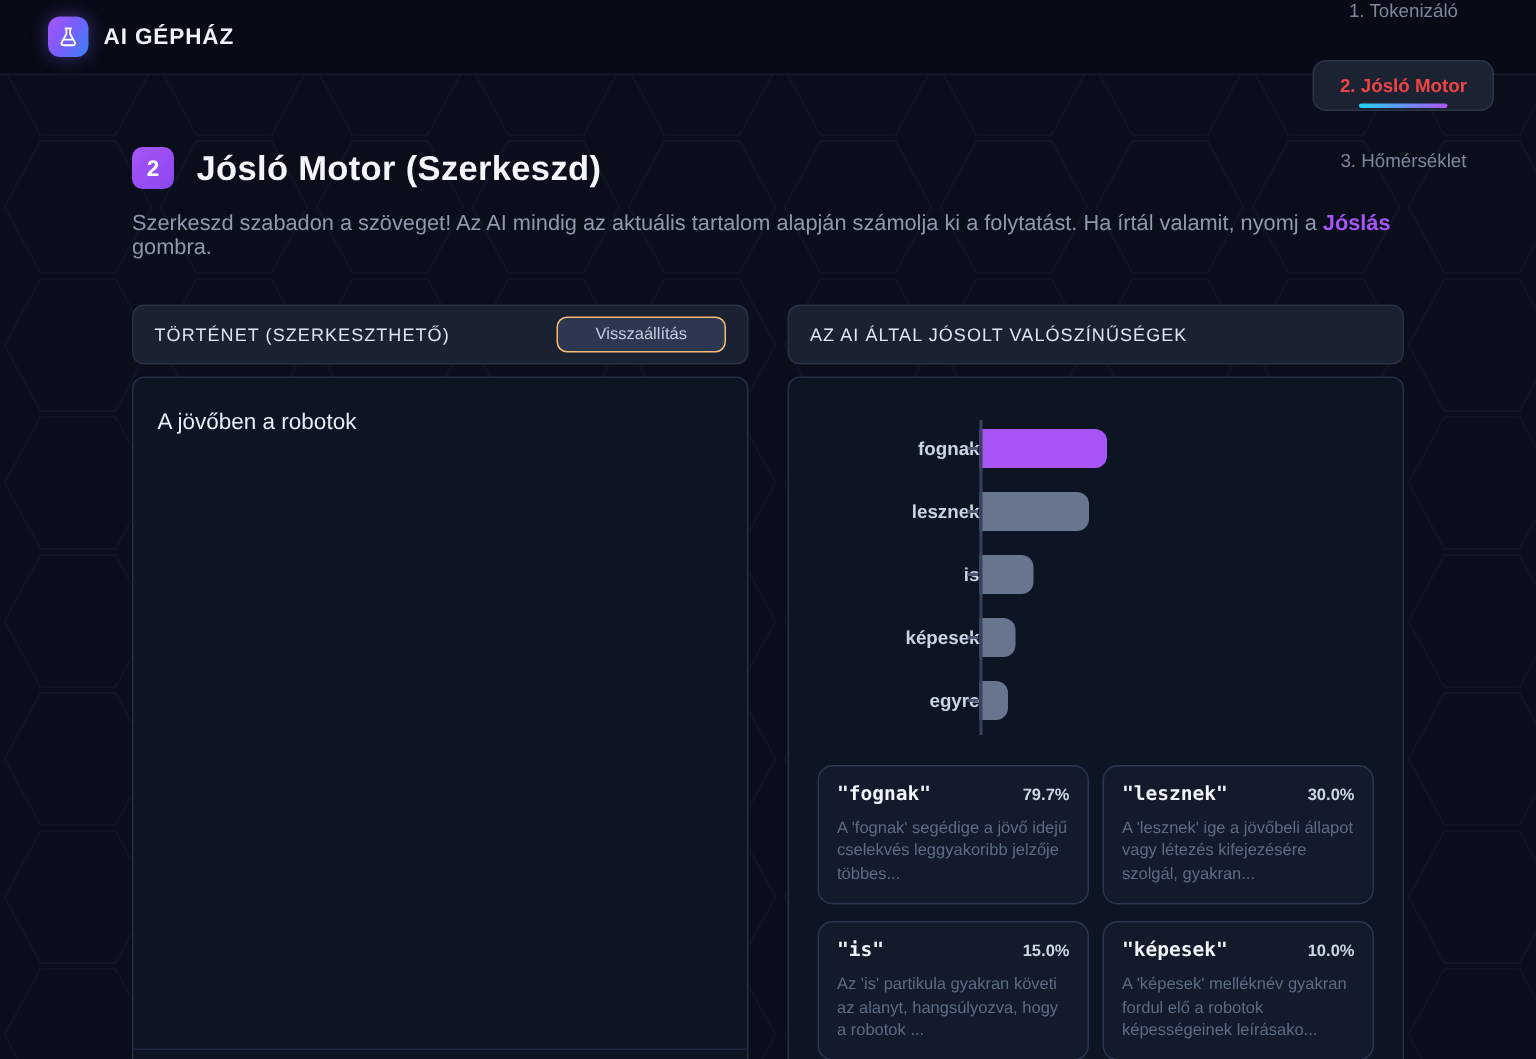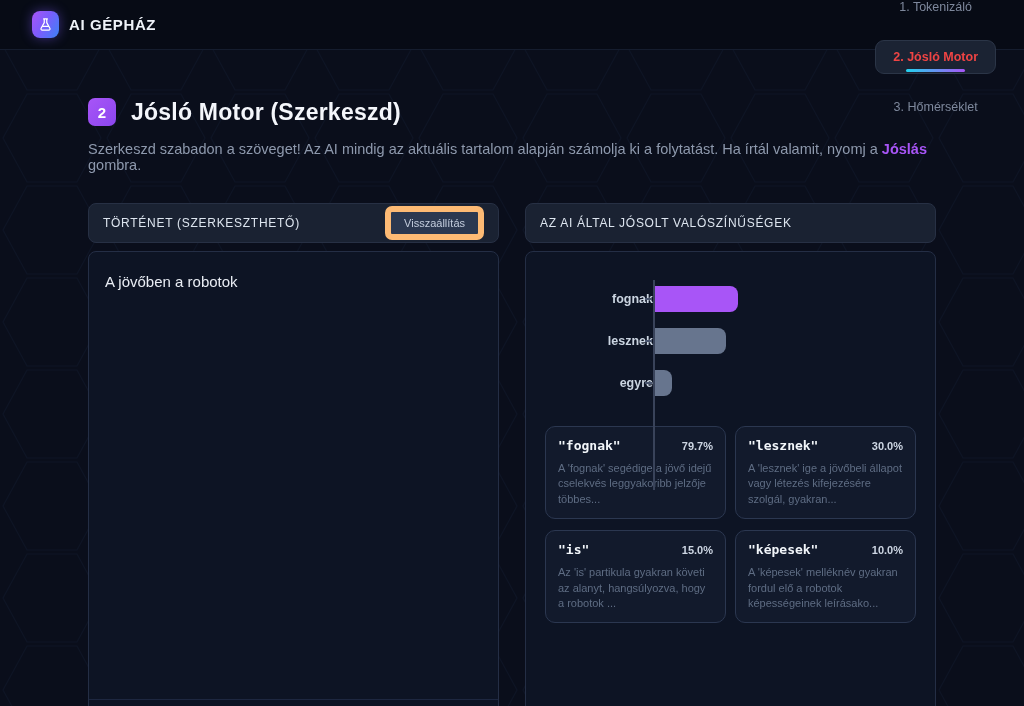--- a/index.html
+++ b/index.html
@@ -55,22 +55,22 @@
 
   .panels { display:flex; gap:26px; margin-top:30px; }
   .col { width:411px; flex:0 0 411px; }
 
   .panel-header {
     height:40px; background:#1a2232; border:1px solid #273044; border-radius:8px;
     display:flex; align-items:center; justify-content:space-between; padding:0 14px;
   }
   .panel-title { font-size:12px; font-weight:normal; letter-spacing:.06em; color:#dde5ef; }
   .reset-btn {
-    background:#2b3850; border:6px solid #fdba74; border-radius:7px;
-    color:#c3cddd; font-size:11px; padding:5px 13px; cursor:pointer;
+    background:#2b3850; border:1px solid #fdba74; border-radius:7px;
+    color:#c3cddd; font-size:11px; padding:5px 25px; cursor:pointer;
     font-family:"Liberation Sans", sans-serif;
   }
   .panel-body {
     margin-top:8px; background:#0d1424; border:1px solid #242e45; border-radius:8px;
     height:600px; overflow:hidden;
   }
 
   
   .editor {
     display:block; width:100%; height:448px; resize:none; outline:none; border:none;
@@ -174,20 +174,28 @@
           <div class="chart-axis"></div>
           <div class="crow">
             <span class="clabel">fognak</span>
             <div class="cbar" style="width: 85px; background: rgb(168, 85, 247);"></div>
           </div>
           <div class="crow">
             <span class="clabel">lesznek</span>
             <div class="cbar" style="width: 73px; background: rgb(103, 117, 142);"></div>
           </div>
           <div class="crow">
+            <span class="clabel">is</span>
+            <div class="cbar" style="width: 36px; background: rgb(103, 117, 142);"></div>
+          </div>
+          <div class="crow">
+            <span class="clabel">képesek</span>
+            <div class="cbar" style="width: 24px; background: rgb(103, 117, 142);"></div>
+          </div>
+          <div class="crow">
             <span class="clabel">egyre</span>
             <div class="cbar" style="width: 19px; background: rgb(103, 117, 142);"></div>
           </div>
         </div>
 
         <div class="cards">
           <div class="card">
             <div class="card-top">
               <span class="card-word">"fognak"</span>
               <span class="card-pct">79.7%</span>

